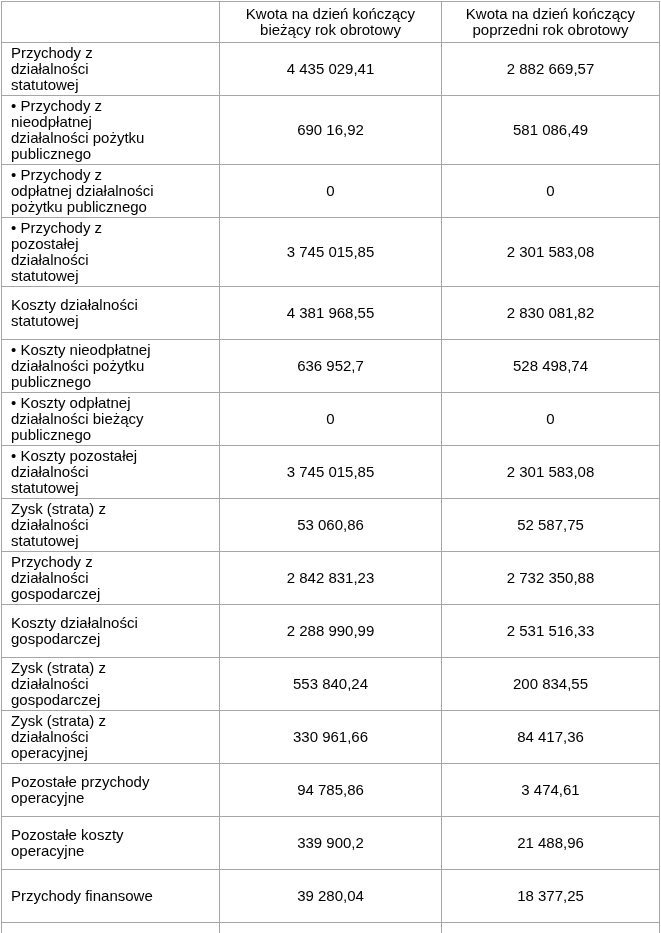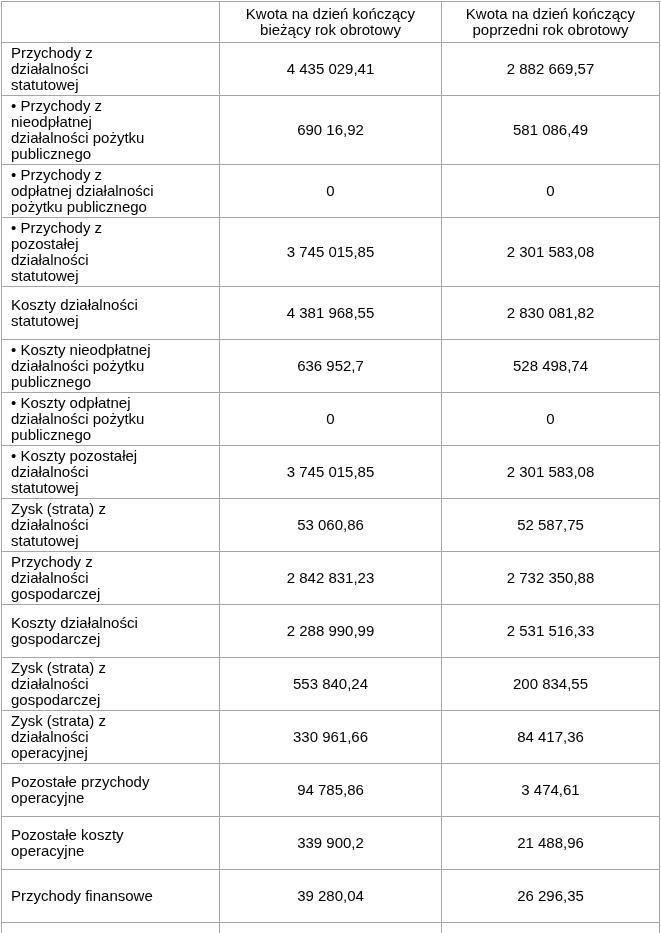--- a/index.html
+++ b/index.html
@@ -103,21 +103,21 @@
     </tr>
     <tr>
       <th class="row-label">• Koszty nieodpłatnej
 działalności pożytku
 publicznego</th>
       <td class="val">636 952,7</td>
       <td class="val">528 498,74</td>
     </tr>
     <tr>
       <th class="row-label">• Koszty odpłatnej
-działalności pożytku
+działalności bieżący
 publicznego</th>
       <td class="val">0</td>
       <td class="val">0</td>
     </tr>
     <tr>
       <th class="row-label">• Koszty pozostałej
 działalności
 statutowej</th>
       <td class="val">3 745 015,85</td>
       <td class="val">2 301 583,08</td>
@@ -164,21 +164,21 @@
     </tr>
     <tr>
       <th class="row-label">Pozostałe koszty
 operacyjne</th>
       <td class="val">339 900,2</td>
       <td class="val">21 488,96</td>
     </tr>
     <tr>
       <th class="row-label">Przychody finansowe</th>
       <td class="val">39 280,04</td>
-      <td class="val">26 296,35</td>
+      <td class="val">18 377,25</td>
     </tr>
     <tr>
       <th class="row-label">Zysk (strata) brutto</th>
       <td class="val">124 952,87</td>
       <td class="val">82 358,7</td>
     </tr>
     <tr>
       <th class="row-label">Zysk (strata) netto</th>
       <td class="val">121 985,87</td>
       <td class="val">79 653,7</td>

